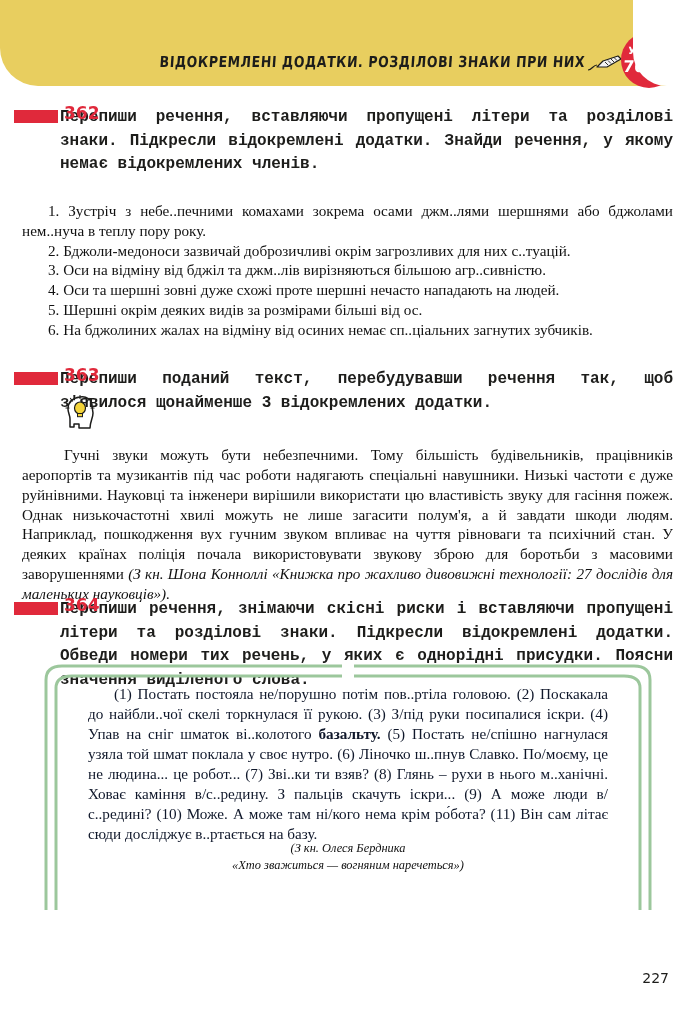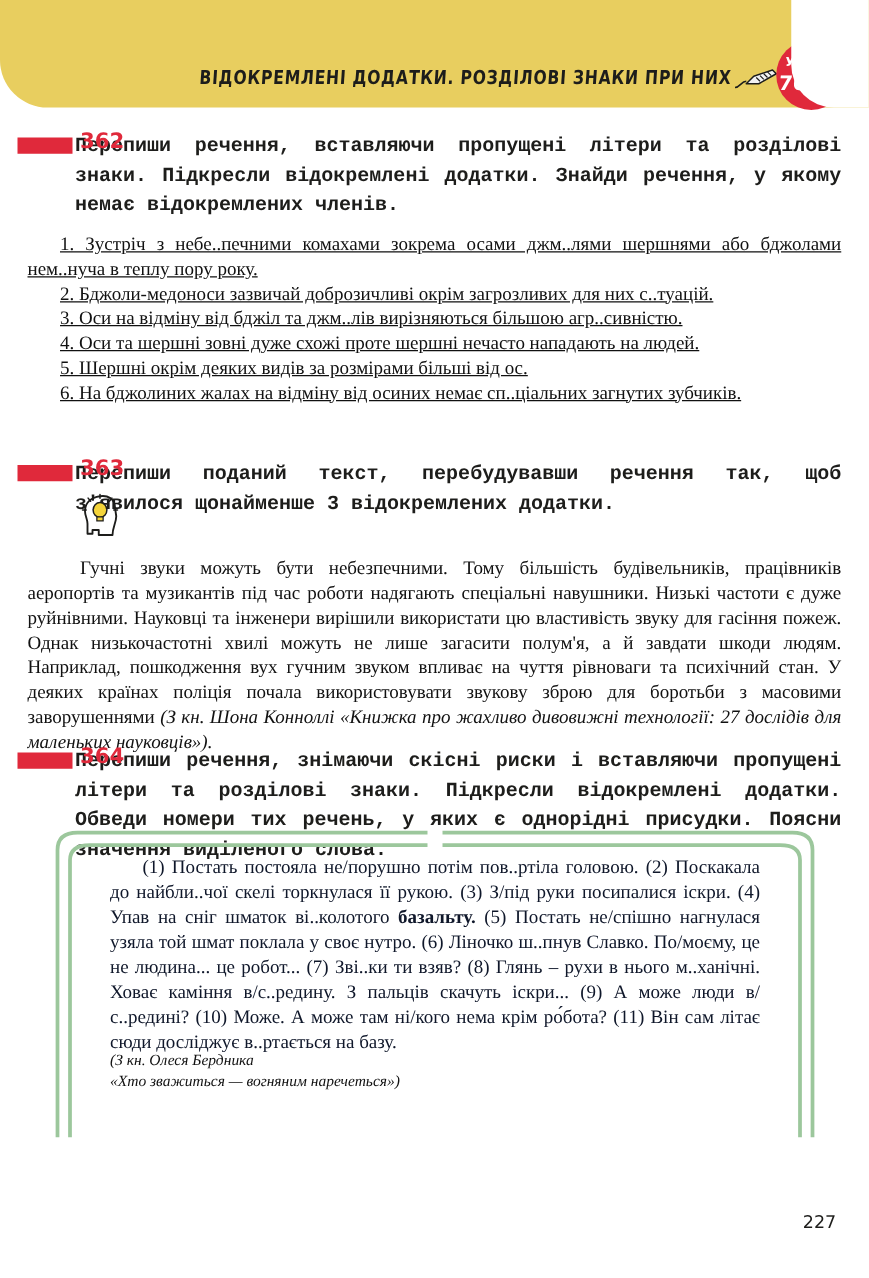--- a/index.html
+++ b/index.html
@@ -183,21 +183,21 @@
   .green-box-text b { font-weight: 700; }
   .attribution {
     position: absolute;
     left: 46px;
     right: 46px;
     top: 182px;
     font-family: "Liberation Serif", serif;
     font-style: italic;
     font-size: 12.4px;
     line-height: 1.35;
-    text-align: left;
+    text-align: center;
     color: #111;
   }
   .attribution .attr-line2 { display: block; }
 
   
   .page-number {
     position: absolute;
     right: 26px;
     bottom: 36px;
     font-family: "DejaVu Sans", sans-serif;
@@ -222,21 +222,21 @@
     <span class="lb-bottom">76–77</span>
   </div>
 </div>
 
 <div class="exercise" style="top:106px;">
   <div class="ex-head">
     <div class="red-bar"></div>
     <div class="ex-num">362</div>
     <div class="ex-instr">Перепиши речення, вставляючи пропущені літери та розділові знаки. Підкресли відокремлені додатки. Знайди речення, у якому немає відокремлених членів.</div>
   </div>
-  <div class="ex-body" style="margin-top:9px;text-decoration:underline;">
+  <div class="ex-body" style="margin-top:24px;">
     <p>1. Зустріч з небе..печними комахами зокрема осами джм..лями шершнями або бджолами нем..нуча в теплу пору року.</p>
     <p>2. Бджоли-медоноси зазвичай доброзичливі окрім загрозливих для них с..туацій.</p>
     <p>3. Оси на відміну від бджіл та джм..лів вирізняються більшою агр..сивністю.</p>
     <p>4. Оси та шершні зовні дуже схожі проте шершні нечасто нападають на людей.</p>
     <p>5. Шершні окрім деяких видів за розмірами більші від ос.</p>
     <p>6. На бджолиних жалах на відміну від осиних немає сп..ціальних загнутих зубчиків.</p>
   </div>
 </div>
 
 <div class="exercise" style="top:368px;">

